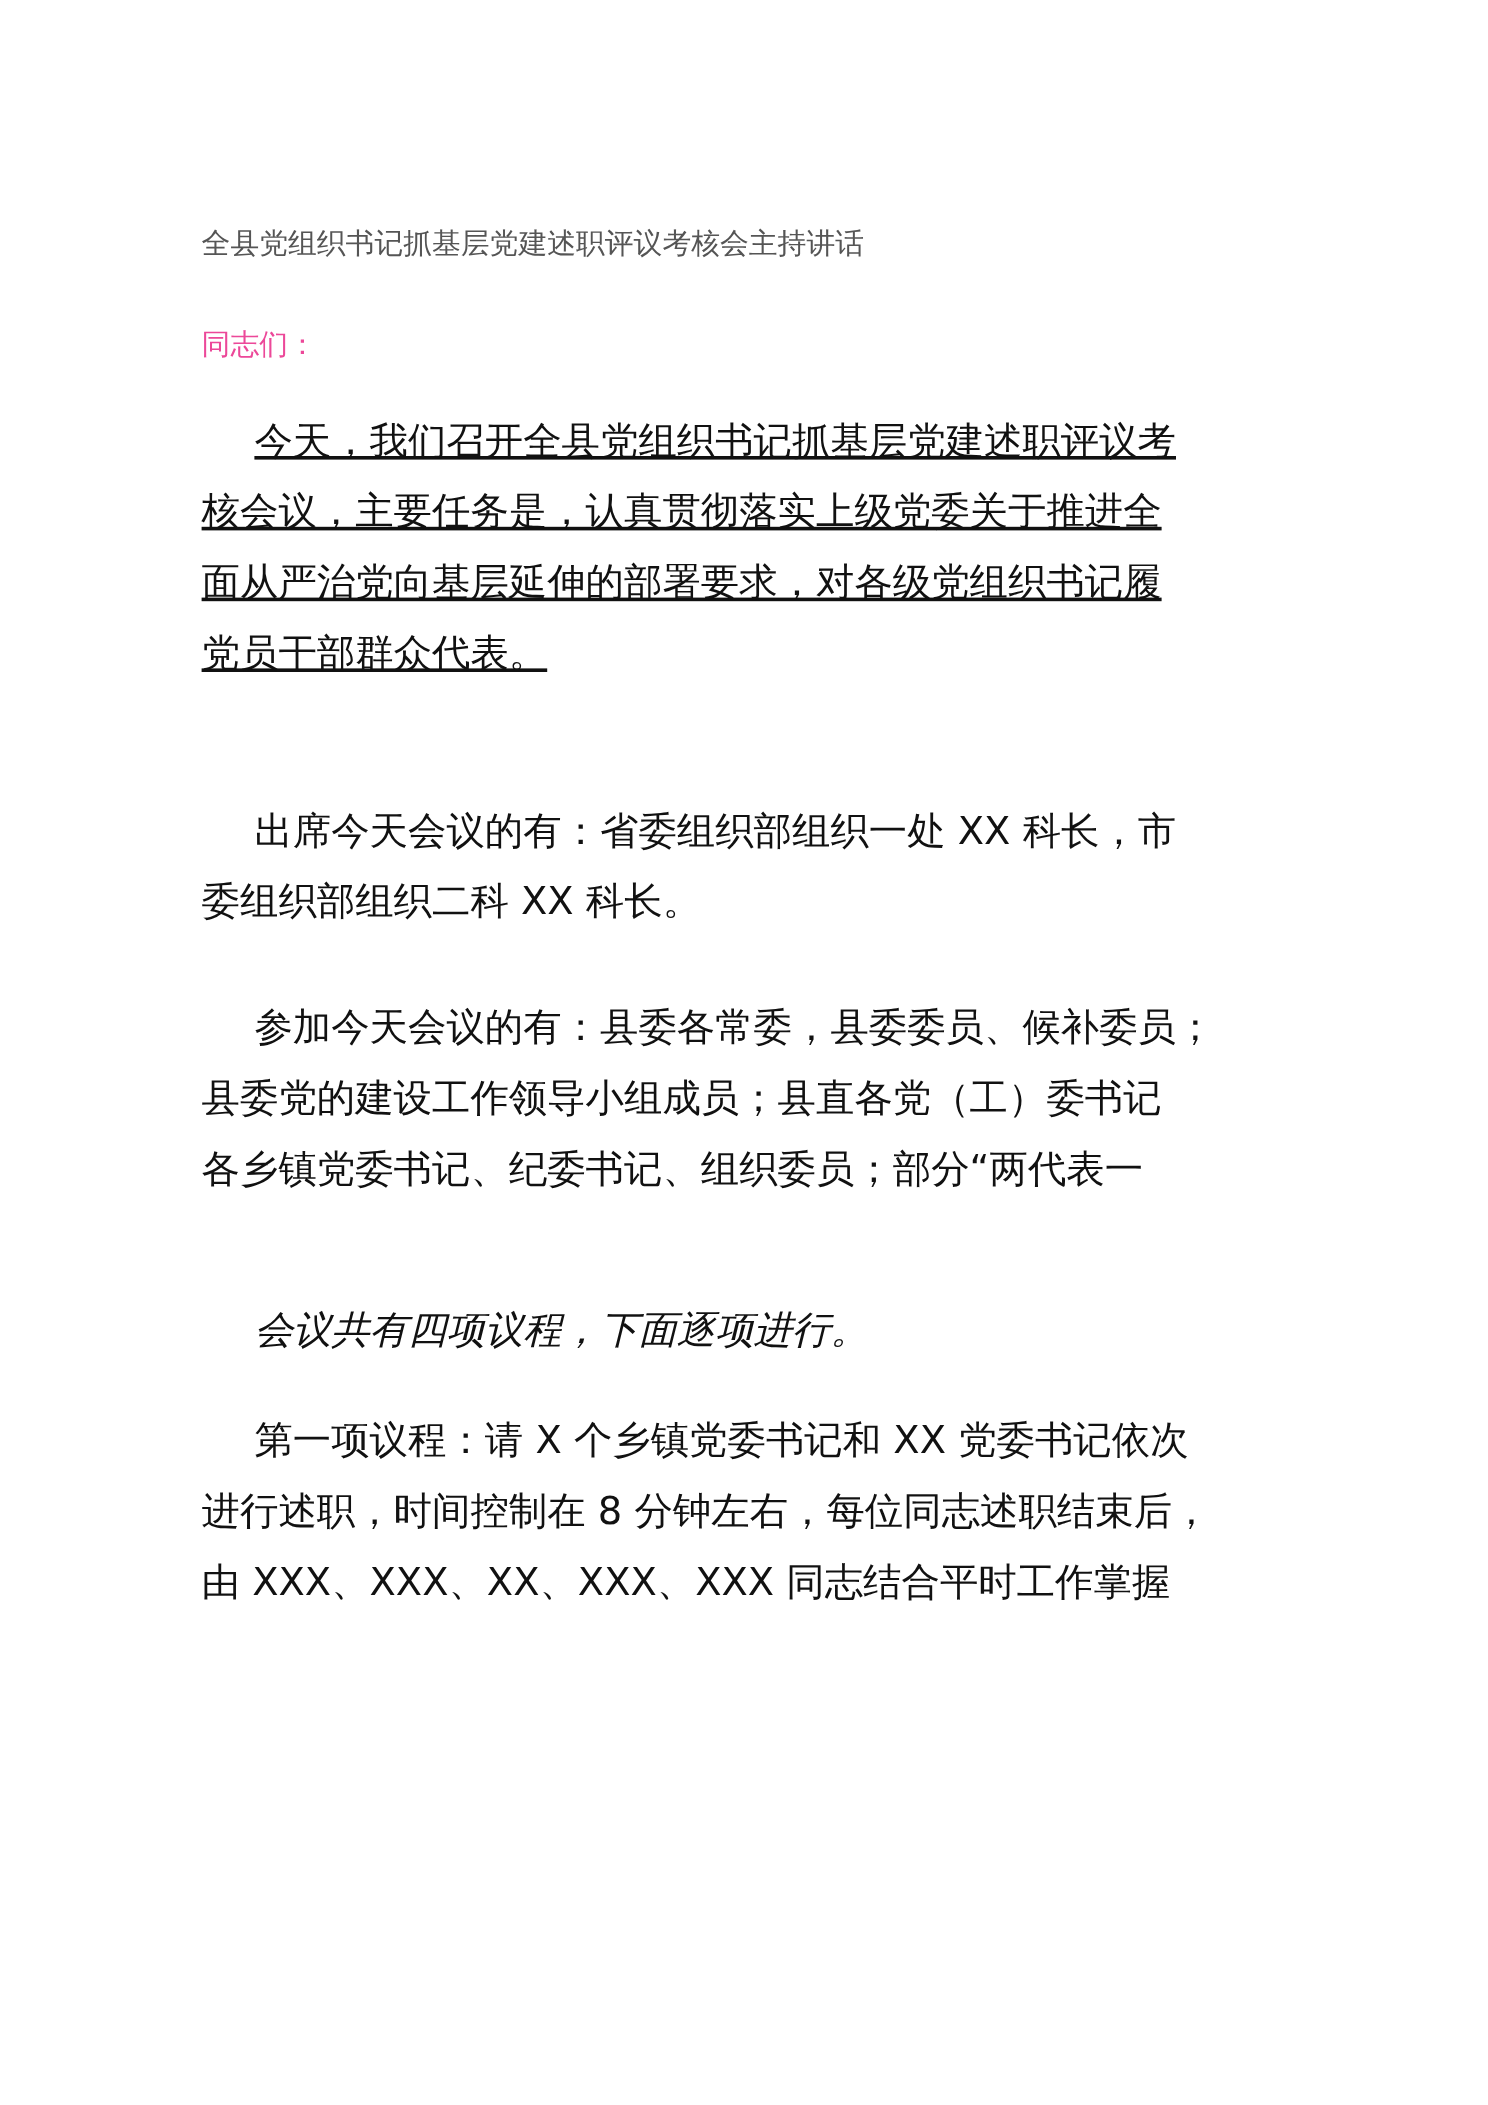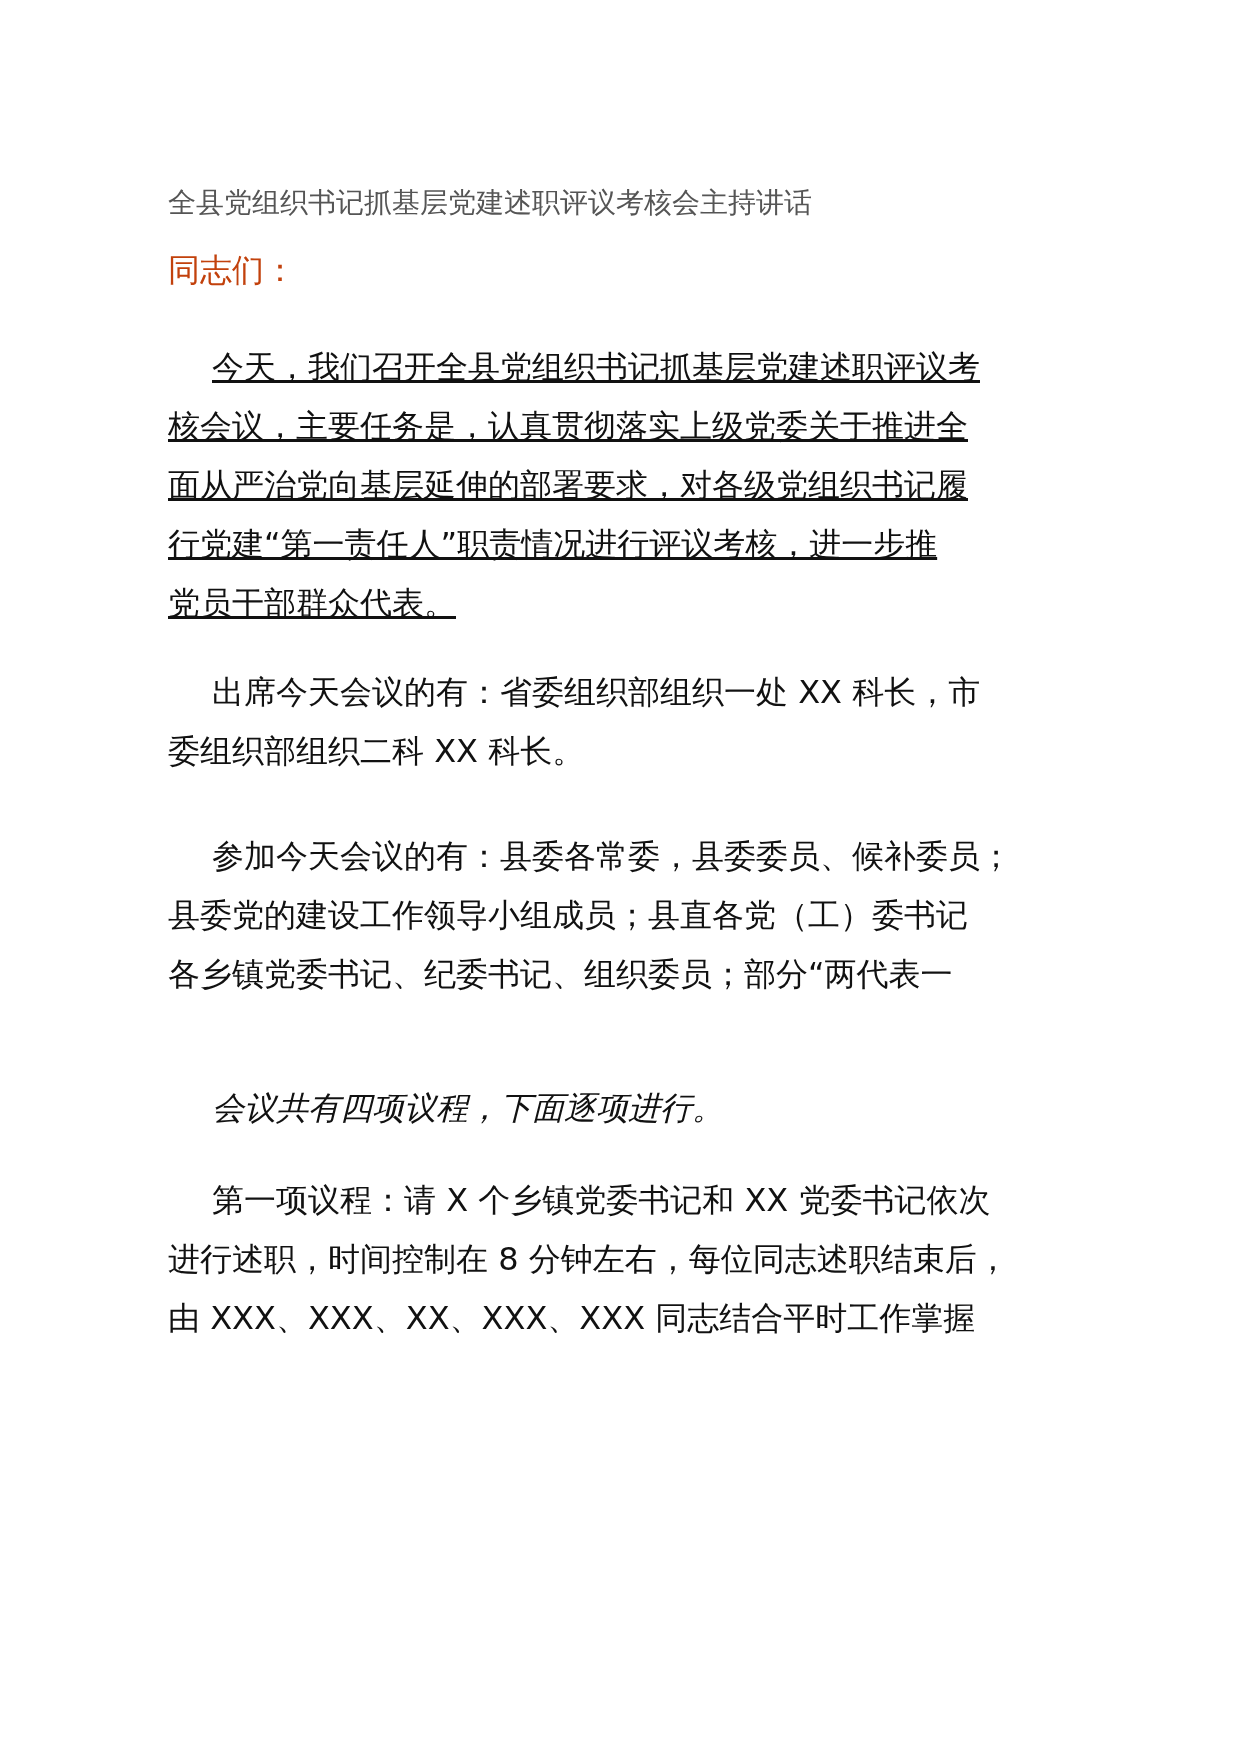--- a/index.html
+++ b/index.html
@@ -17,33 +17,33 @@
     .page {
       position: absolute;
       left: 168px;
       top: 0;
       width: 800px;
     }
     .title {
       position: absolute;
       left: 0;
       top: 183px;
-      font-size: 28px;
+      font-size: 24px;
       line-height: 40px;
       color: #555555;
       white-space: nowrap;
       letter-spacing: 0px;
     }
     .salutation {
       position: absolute;
       left: 0;
-      top: 250px;
-      font-size: 32px;
+      top: 267px;
+      font-size: 24px;
       line-height: 40px;
-      color: #c2410c;
+      color: #ec4899;
       white-space: nowrap;
     }
     .para {
       position: absolute;
       left: 0;
       width: 790px;
       font-size: 32px;
       line-height: 59px;
       color: #111111;
       text-indent: 44px;
@@ -60,21 +60,20 @@
 <body>
 
 <div class="page">
   <div class="title">全县党组织书记抓基层党建述职评议考核会主持讲话</div>
   <div class="salutation">同志们：</div>
 
   <div class="para noindent" style="top:338px;text-decoration:underline;">
     <span class="line first">今天，我们召开全县党组织书记抓基层党建述职评议考</span>
     <span class="line">核会议，主要任务是，认真贯彻落实上级党委关于推进全</span>
     <span class="line">面从严治党向基层延伸的部署要求，对各级党组织书记履</span>
-    <span class="line">行党建“第一责任人”职责情况进行评议考核，进一步推</span>
     <span class="line">党员干部群众代表。</span>
   </div>
 
   <div class="para noindent" style="top:663px;">
     <span class="line first">出席今天会议的有：省委组织部组织一处 XX 科长，市</span>
     <span class="line">委组织部组织二科 XX 科长。</span>
   </div>
 
   <div class="para noindent" style="top:827px;">
     <span class="line first">参加今天会议的有：县委各常委，县委委员、候补委员；</span>

